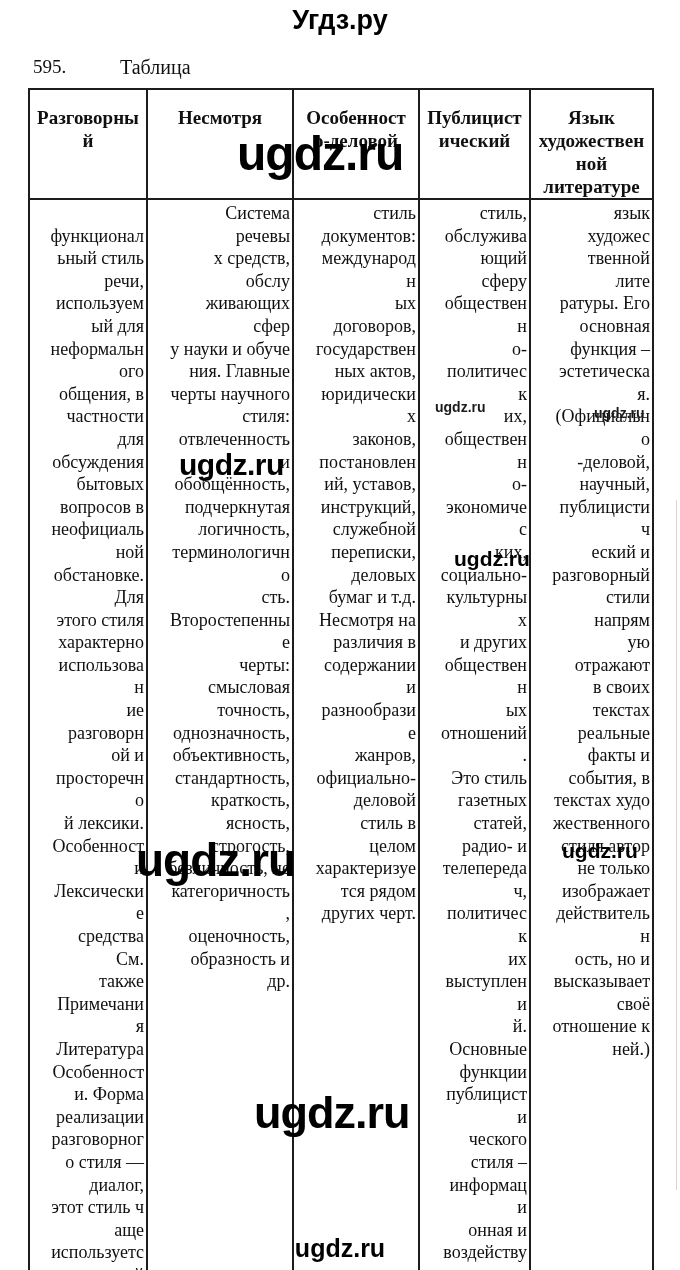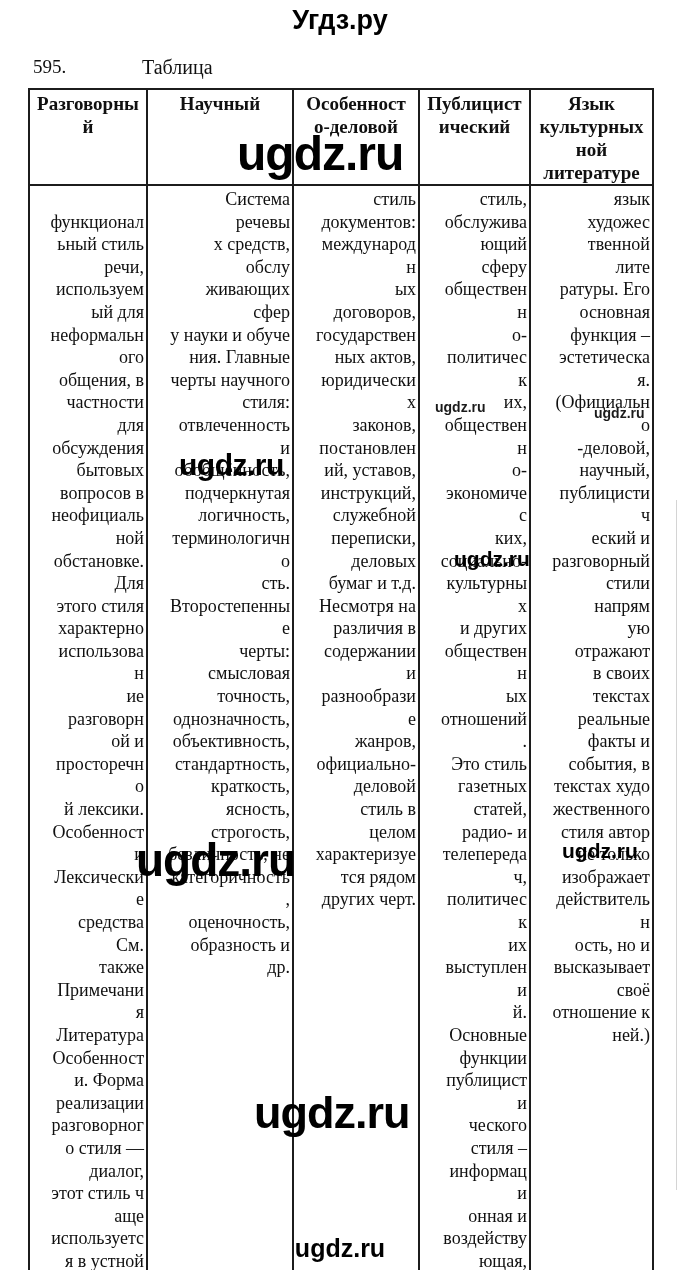--- a/index.html
+++ b/index.html
@@ -6,29 +6,29 @@
   .page {
     position:relative; width:680px; height:1270px; background:#ffffff;
     font-family:"Liberation Serif", serif; color:#101010; overflow:hidden;
   }
   .site-title {
     position:absolute; top:5px; left:0; width:100%; text-align:center;
     font-family:"Liberation Sans", sans-serif; font-weight:bold; font-size:27px;
     color:#000;
   }
   .exercise-number { position:absolute; top:56px; left:33px; font-weight:normal; font-size:19px; }
-  .exercise-label  { position:absolute; top:56px; left:142px; font-size:20px; }
+  .exercise-label  { position:absolute; top:56px; left:120px; font-size:20px; }
   table.grid {
     position:absolute; top:88px; left:28px; width:624px; height:1125px;
     border-collapse:collapse; table-layout:fixed;
   }
   .grid th, .grid td { border:2px solid #1c1c1c; overflow:hidden; }
   .grid th {
     font-size:19px; font-weight:bold; text-align:center; vertical-align:top;
-    padding:2px 1px 0 1px; line-height:23px; white-space:pre-wrap;border-radius:9px;
+    padding:16px 1px 0 1px; line-height:23px; white-space:pre-wrap;border-radius:9px;
   }
   .grid tr.head { height:96px; }
   .grid td {
     font-size:18px; font-weight:normal; vertical-align:top; text-align:right;
     padding:2px 2px 2px 20px; line-height:22.6px; white-space:pre-wrap;
     word-wrap:break-word;
   }
   .wm {
     position:absolute; font-family:"Liberation Sans", sans-serif; font-weight:bold;
     color:#000; line-height:1; white-space:nowrap;
@@ -62,27 +62,27 @@
       <col style="width:118px">
       <col style="width:146px">
       <col style="width:126px">
       <col style="width:111px">
       <col style="width:123px">
     </colgroup>
     <tbody>
       <tr class="head">
         <th>Разговорны
 й</th>
-        <th>Научный</th>
+        <th>Несмотря</th>
         <th>Особенност
 о-деловой</th>
         <th>Публицист
 ический</th>
         <th>Язык
-культурных
+художествен
 ной
 литературе</th>
       </tr>
       <tr>
         <td>  функционал
 ьный стиль
 речи,
 используем
 ый для
 неформальн

